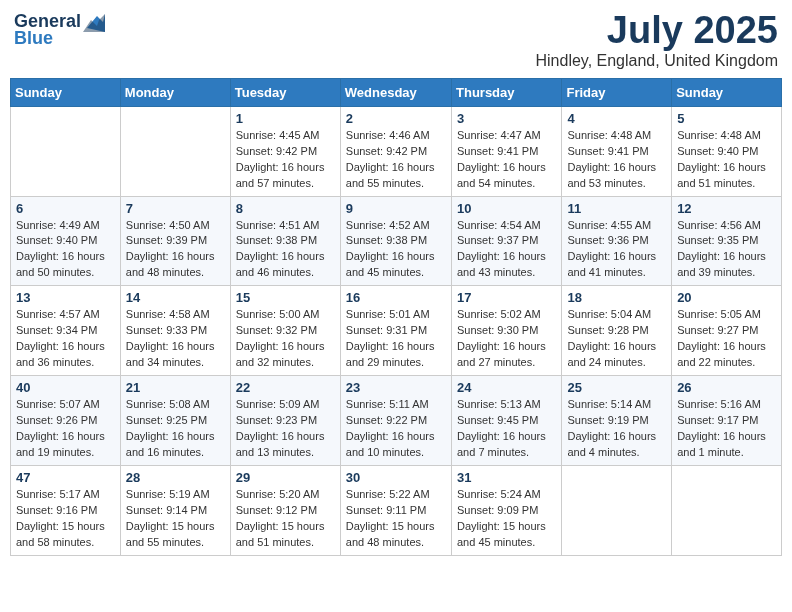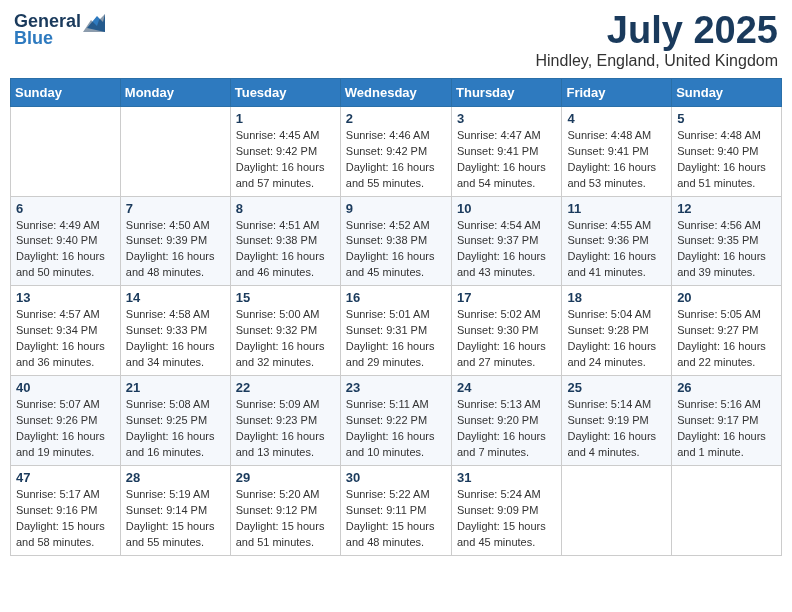--- a/index.html
+++ b/index.html
@@ -269,21 +269,21 @@
         </td>
         <td>
           <span class="day-number">23</span>
           <div class="day-info">Sunrise: 5:11 AM
 Sunset: 9:22 PM
 Daylight: 16 hours and 10 minutes.</div>
         </td>
         <td>
           <span class="day-number">24</span>
           <div class="day-info">Sunrise: 5:13 AM
-Sunset: 9:20 PM
+Sunset: 9:45 PM
 Daylight: 16 hours and 7 minutes.</div>
         </td>
         <td>
           <span class="day-number">25</span>
           <div class="day-info">Sunrise: 5:14 AM
 Sunset: 9:19 PM
 Daylight: 16 hours and 4 minutes.</div>
         </td>
         <td>
           <span class="day-number">26</span>

